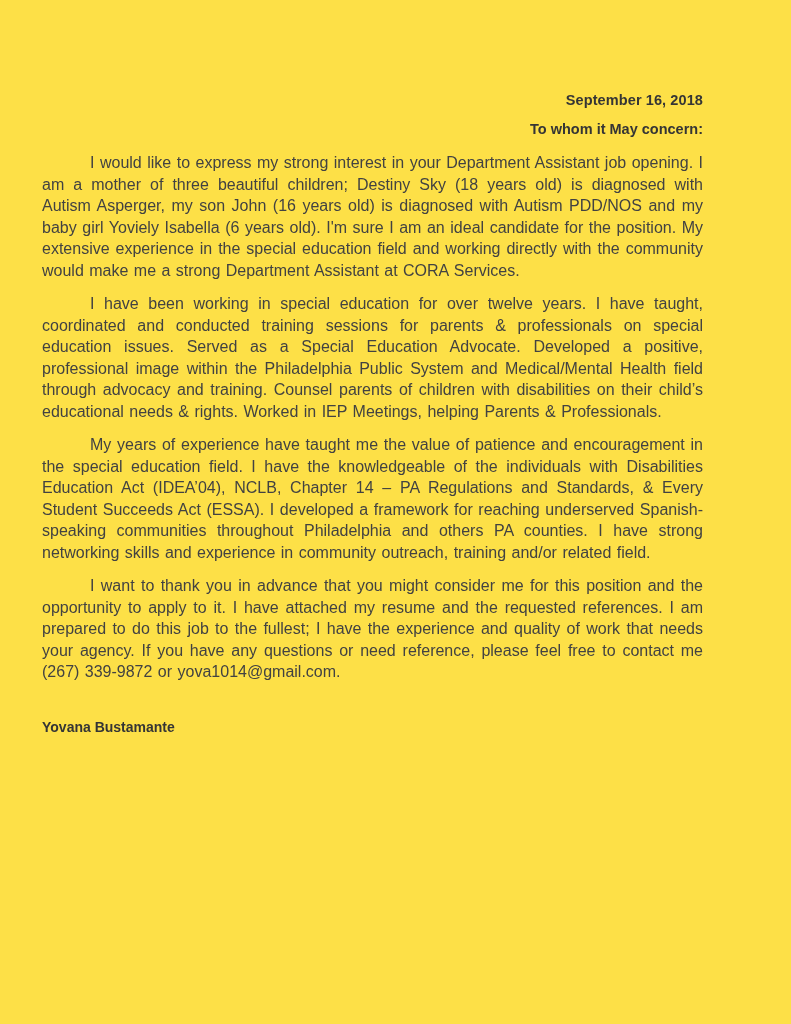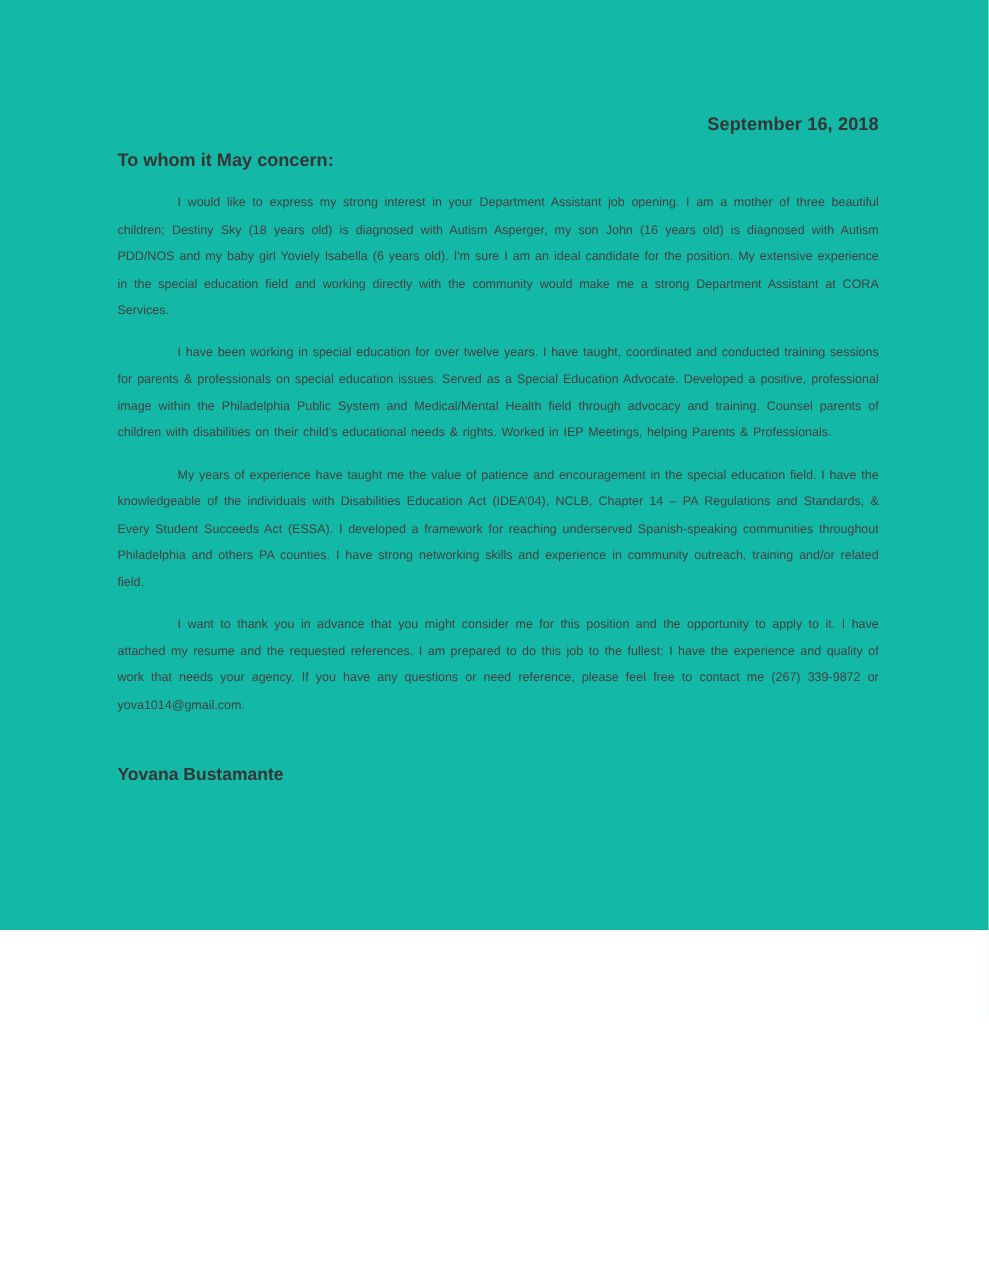--- a/index.html
+++ b/index.html
@@ -10,44 +10,45 @@
   body {
     width: 791px;
     height: 1024px;
     overflow: hidden;
     font-family: "Liberation Sans", "DejaVu Sans", sans-serif;
     -webkit-font-smoothing: antialiased;
   }
   .page {
     box-sizing: border-box;
     width: 791px;
-    height: 744px;
-    padding: 92px 88px 40px 94px;
-    background: #14b8a6;
+    height: 1024px;
+    padding: 92px 88px 40px 42px;
+    background: #fde047;
     color: #414141;
   }
   .date {
     text-align: right;
     font-weight: 700;
     color: #353535;
     font-size: 14.5px;
     line-height: 16px;
     margin: 0 0 13px 0;
     letter-spacing: 0.1px;
   }
   .salutation {
     font-weight: 700;
     color: #353535;
     font-size: 14.5px;
     line-height: 16px;
     margin: 0 0 15px 0;
+    text-align: right;
   }
   p.body-para {
     margin: 12px 0 7px 0;
-    font-size: 10px;
+    font-size: 16px;
     line-height: 21.5px;
     text-align: justify;
     text-indent: 48px;
     color: #424242;
     word-spacing: 1px;
   }
   .closing {
     margin: 36px 0 0 0;
     font-size: 14px;
     line-height: 21.5px;

